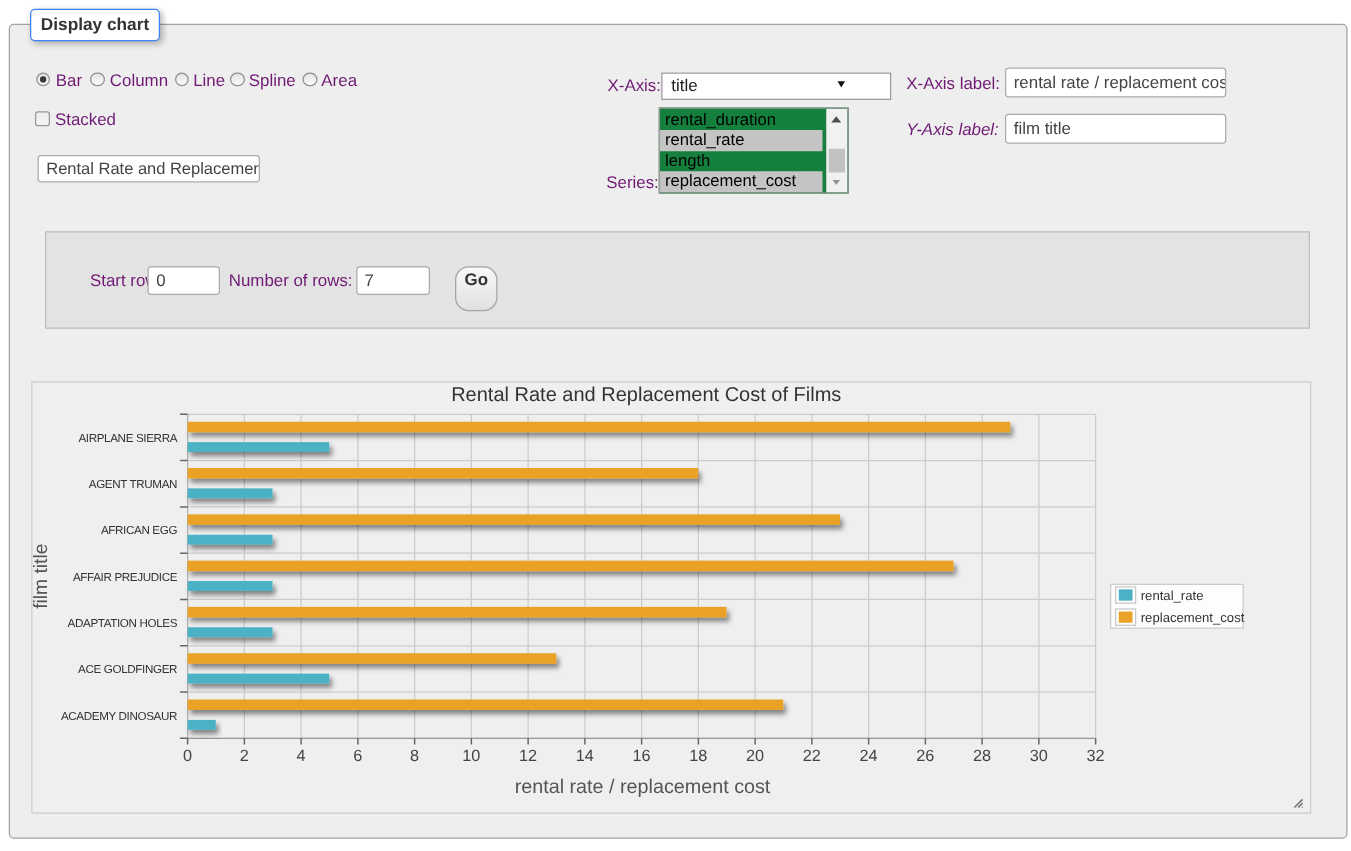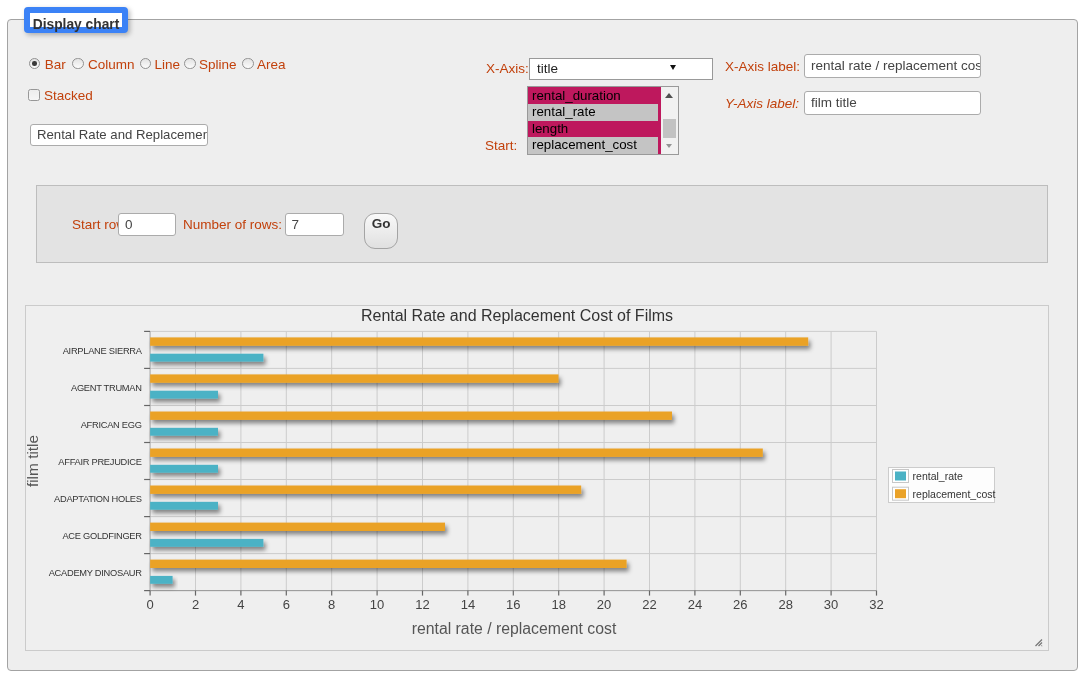--- a/index.html
+++ b/index.html
@@ -1,29 +1,29 @@
 <!DOCTYPE html>
 <html><head>
 <meta charset="utf-8">
 <style>
   html,body{margin:0;padding:0;background:#fff;overflow:hidden;}
   body{font-family:"Liberation Sans",sans-serif;}
   #page{position:relative;width:1081px;height:681px;overflow:hidden;}
   .abs{position:absolute;}
-  .lbl{font-size:13.5px;color:#c2410c;}
+  .lbl{font-size:13.5px;color:#701a75;}
   .inp{background:#fff;border:1px solid #ababab;border-radius:3px;box-sizing:border-box;
        font-size:13.5px;color:#444;overflow:hidden;white-space:nowrap;}
 </style>
 </head>
 <body>
 <div id="page">
 
   <div class="abs" style="left:7px;top:19px;width:1071px;height:652px;background:#eeeeee;border:1px solid #a3a3a3;border-radius:4px;box-sizing:border-box;"></div>
 
-  <div class="abs" style="left:24px;top:7px;width:104px;height:26px;background:#fff;border:6px solid #3b82f6;border-radius:4px;box-sizing:border-box;box-shadow:2px 2px 5px rgba(0,0,0,0.28);line-height:24px;text-align:center;font-size:13.8px;font-weight:bold;color:#333;">Display chart</div>
+  <div class="abs" style="left:24px;top:7px;width:104px;height:26px;background:#fff;border:1px solid #3b82f6;border-radius:4px;box-sizing:border-box;box-shadow:2px 2px 5px rgba(0,0,0,0.28);line-height:24px;text-align:center;font-size:13.8px;font-weight:bold;color:#333;">Display chart</div>
 
   <div class="abs" style="left:28.5px;top:57.5px;width:11.5px;height:11.5px;border-radius:50%;background:linear-gradient(#e3e3e3,#fbfbfb);border:1px solid #919191;box-sizing:border-box;">
       <div style="position:absolute;left:2.5px;top:2.5px;width:4.5px;height:4.5px;border-radius:50%;background:#3a3a3a;"></div>
     </div>
   <div class="abs lbl" style="left:44.7px;top:56.5px;">Bar</div>
   <div class="abs" style="left:72.4px;top:57.5px;width:11.5px;height:11.5px;border-radius:50%;background:linear-gradient(#e3e3e3,#fbfbfb);border:1px solid #919191;box-sizing:border-box;"></div>
   <div class="abs lbl" style="left:87.9px;top:56.5px;">Column</div>
   <div class="abs" style="left:139.7px;top:57.5px;width:11.5px;height:11.5px;border-radius:50%;background:linear-gradient(#e3e3e3,#fbfbfb);border:1px solid #919191;box-sizing:border-box;"></div>
   <div class="abs lbl" style="left:154.5px;top:56.5px;">Line</div>
   <div class="abs" style="left:184.3px;top:57.5px;width:11.5px;height:11.5px;border-radius:50%;background:linear-gradient(#e3e3e3,#fbfbfb);border:1px solid #919191;box-sizing:border-box;"></div>
@@ -33,22 +33,22 @@
 
   <div class="abs" style="left:28px;top:88.5px;width:12px;height:12px;background:linear-gradient(#ededed,#f6f6f6);border:1px solid #979797;border-radius:2.5px;box-sizing:border-box;"></div>
   <div class="abs lbl" style="left:44px;top:88px;">Stacked</div>
 
   <div class="abs inp" style="left:30px;top:124px;width:178px;height:22px;line-height:20px;padding-left:6px;font-size:13.2px;">Rental Rate and Replacement Cost of Films</div>
 
   <div class="abs lbl" style="left:486px;top:61px;">X-Axis:</div>
   <div class="abs" style="left:529px;top:58px;width:184px;height:22px;background:#fff;border:1px solid #999;box-sizing:border-box;font-size:13.5px;color:#222;line-height:20px;padding-left:7px;">title</div>
   <div class="abs" style="left:669.5px;top:65px;width:0;height:0;border-left:3.6px solid transparent;border-right:3.6px solid transparent;border-top:5.6px solid #111;"></div>
 
-  <div class="abs lbl" style="left:485px;top:138px;">Start:</div>
-  <div class="abs" style="left:527px;top:86px;width:152px;height:69px;background:#be185d;border:1px solid #999;box-sizing:border-box;overflow:hidden;">
+  <div class="abs lbl" style="left:485px;top:138px;">Series:</div>
+  <div class="abs" style="left:527px;top:86px;width:152px;height:69px;background:#15803d;border:1px solid #999;box-sizing:border-box;overflow:hidden;">
     <div style="position:absolute;left:0;top:1px;right:20px;bottom:0;font-size:13.3px;color:#000;">
       <div style="height:16.4px;line-height:16.4px;padding-left:4px;">rental_duration</div>
       <div style="height:16.4px;line-height:16.4px;padding-left:4px;background:#c4c4c4;">rental_rate</div>
       <div style="height:16.4px;line-height:16.4px;padding-left:4px;">length</div>
       <div style="height:16.4px;line-height:16.4px;padding-left:4px;background:#c4c4c4;">replacement_cost</div>
     </div>
 
     <div style="position:absolute;right:0;top:0;width:17px;bottom:0;background:#f1f1f1;">
       <div style="position:absolute;top:6px;left:4.2px;width:0;height:0;border-left:4.2px solid transparent;border-right:4.2px solid transparent;border-bottom:5.2px solid #505050;"></div>
       <div style="position:absolute;top:31.5px;left:2px;width:13px;height:19px;background:#c2c2c2;"></div>

